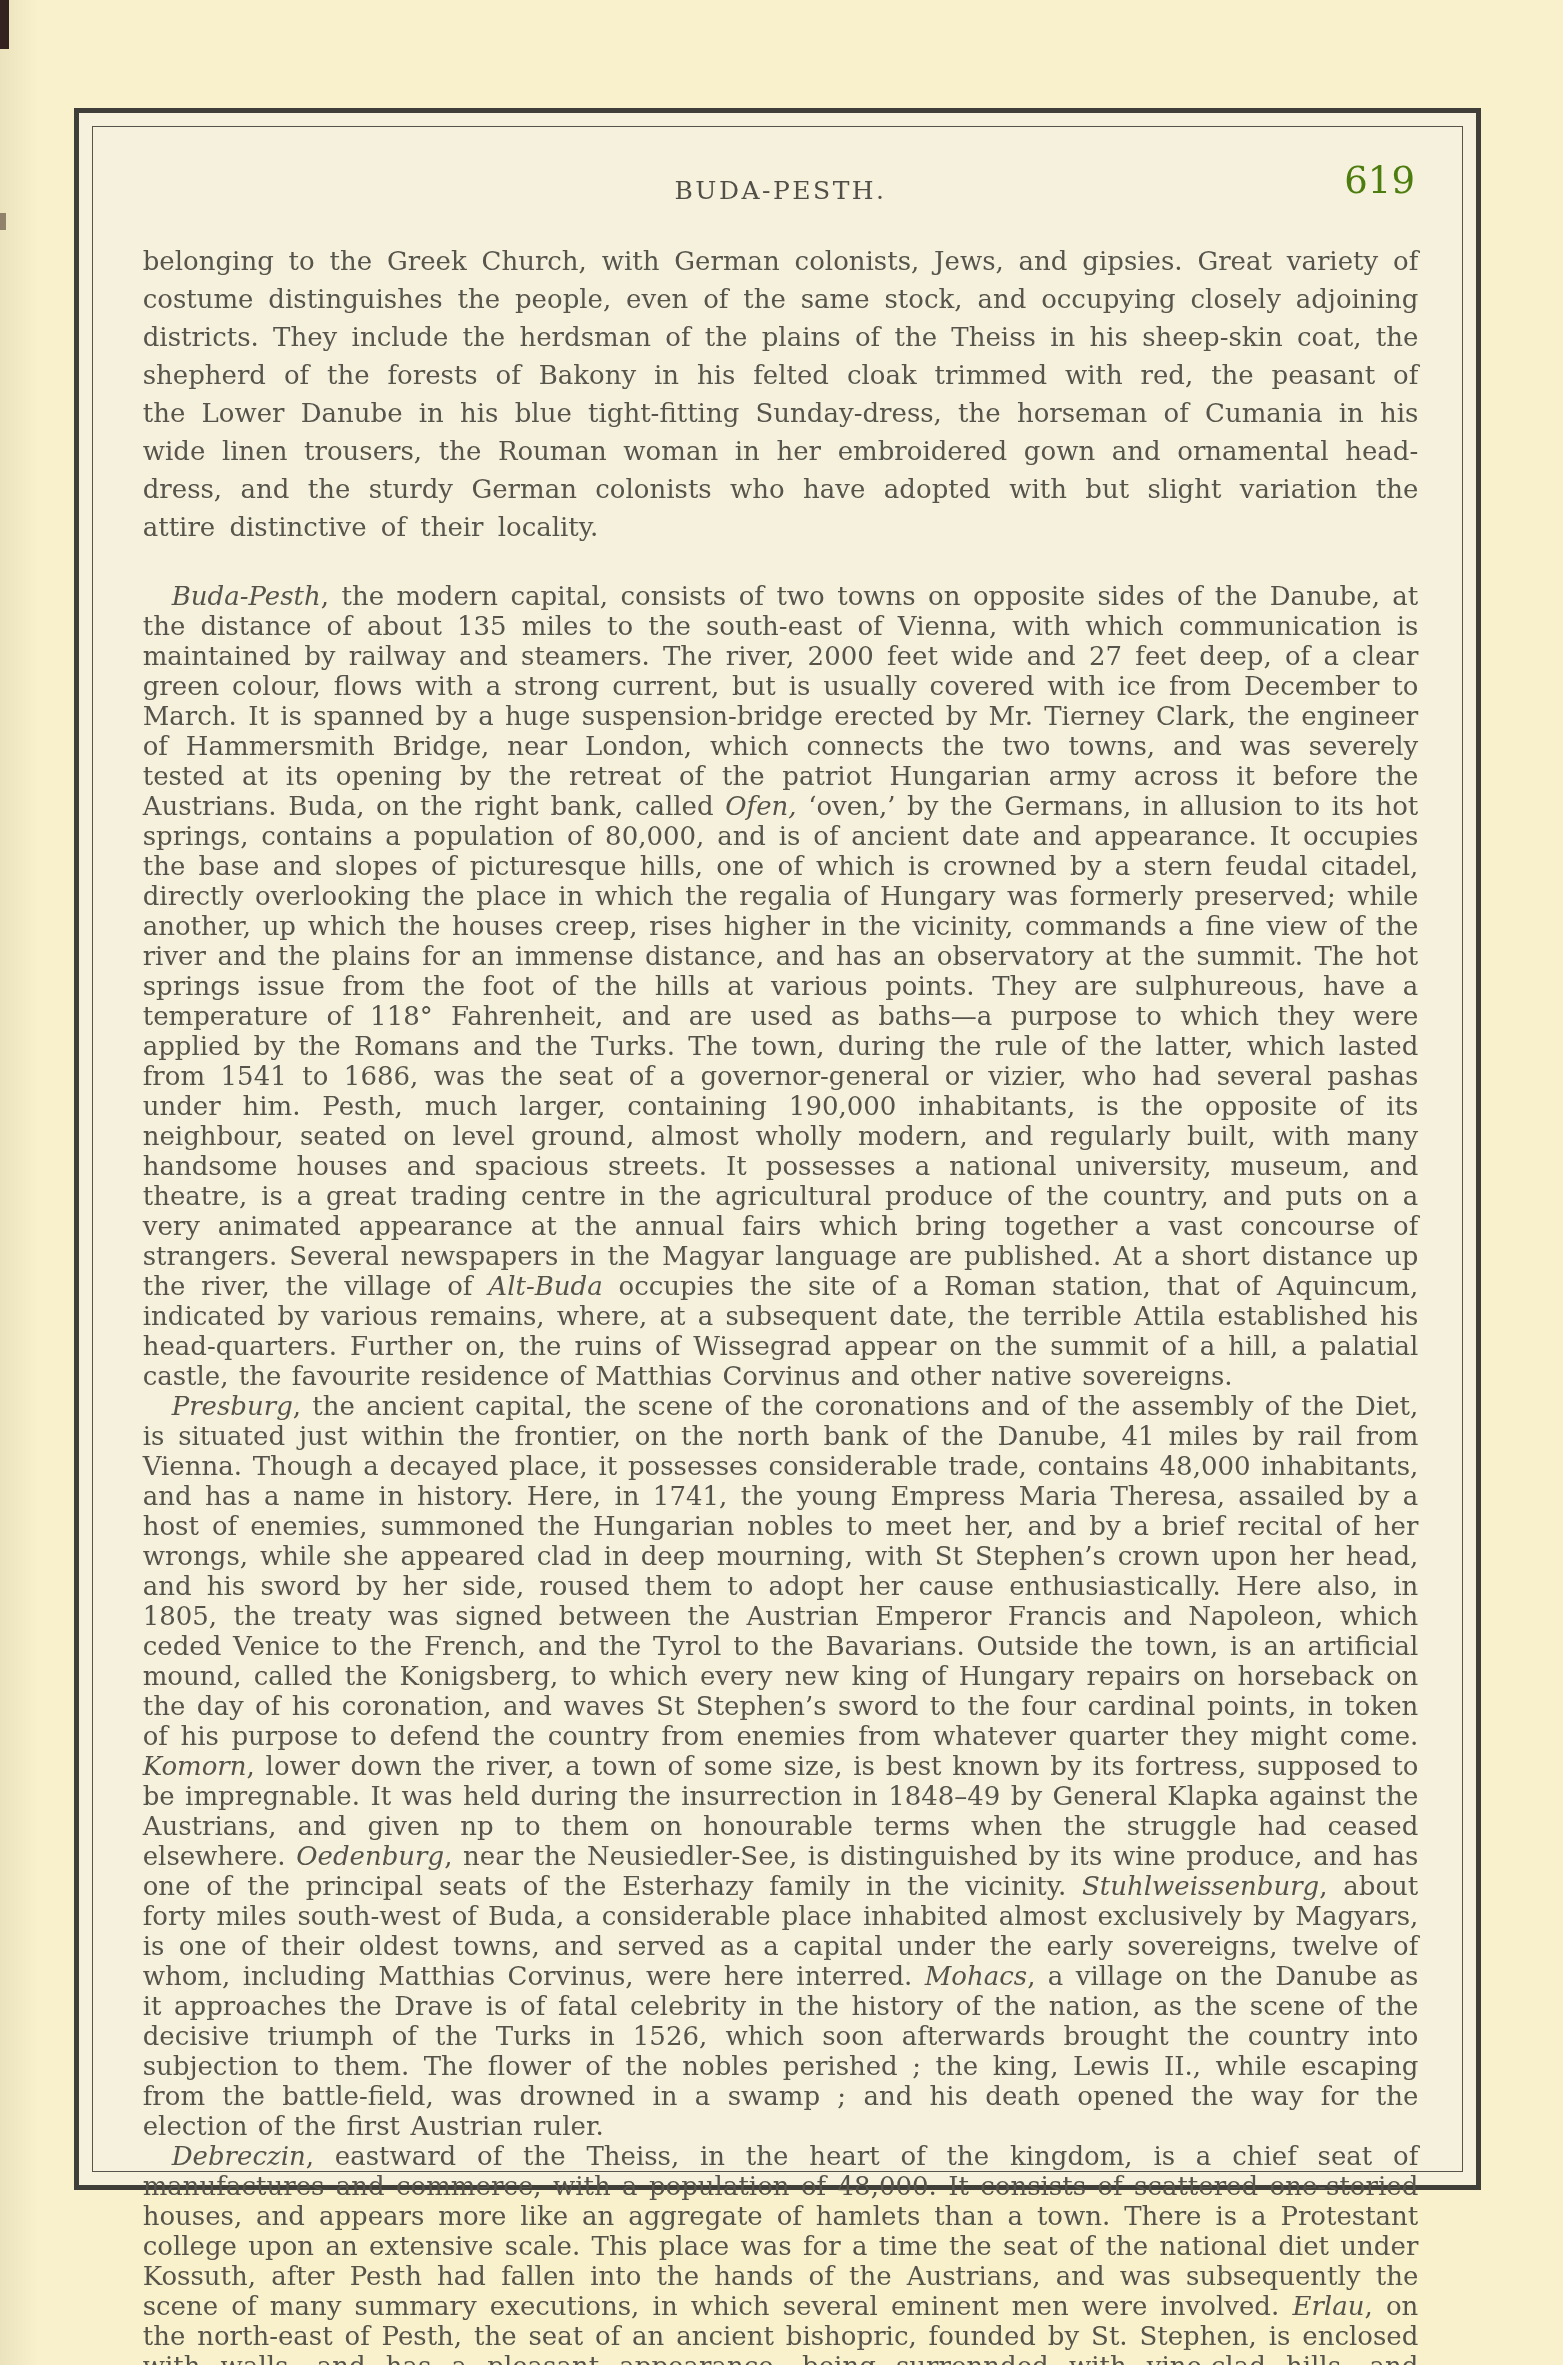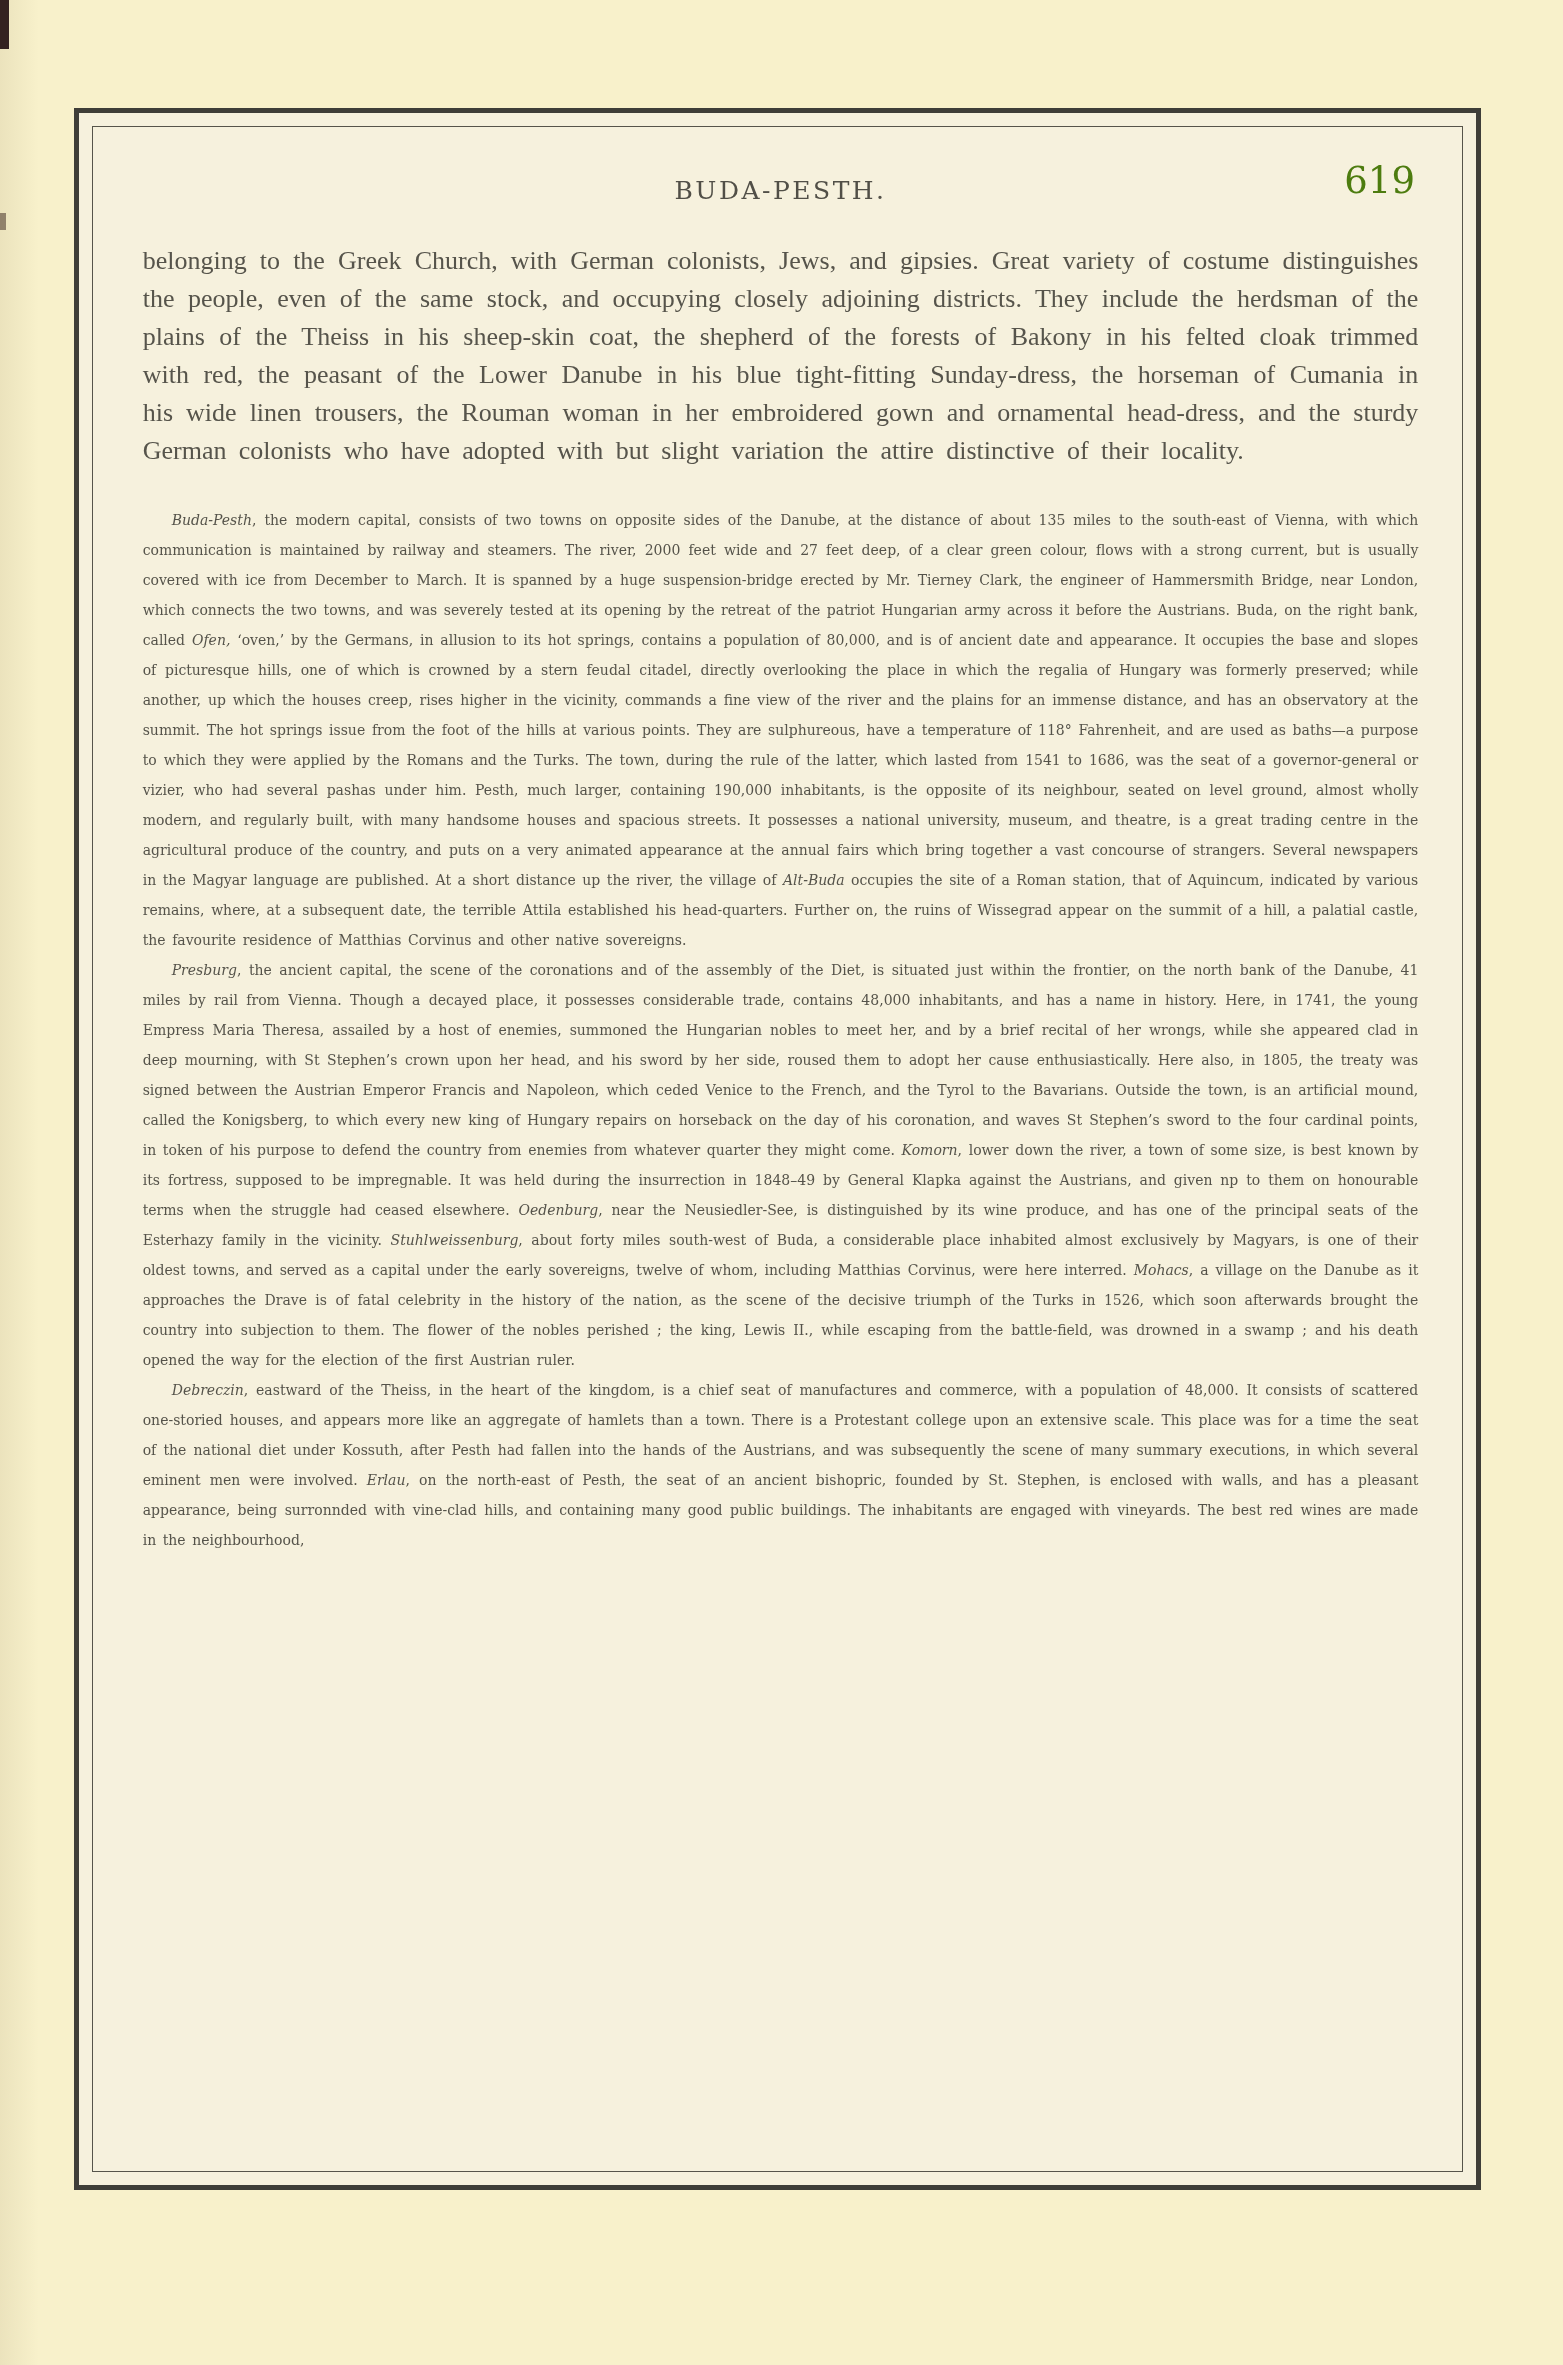--- a/index.html
+++ b/index.html
@@ -54,25 +54,24 @@
     font-size: 37px;
     color: #4d7c0f;
   }
   .lead {
     margin: 0 0 35px 0;
     font-size: 26px;
     line-height: 38px;
     text-align: justify;
     word-spacing: 5.9px;
     color: #56544b;
-    font-family: Liberation Serif, serif;
   }
   .body-para {
     margin: 0;
-    font-size: 14px;
+    font-size: 26px;
     line-height: 30px;
     text-align: justify;
     text-indent: 29px;
     word-spacing: 2.1px;
     color: #55534a;
   }
   .body-para i { font-style: italic; }
 </style>
 </head>
 <body style="--paper-outer: #f8f1cb; --paper-inner: #f6f1dd; --ink: #55524a; --border: #3f3e38;">

